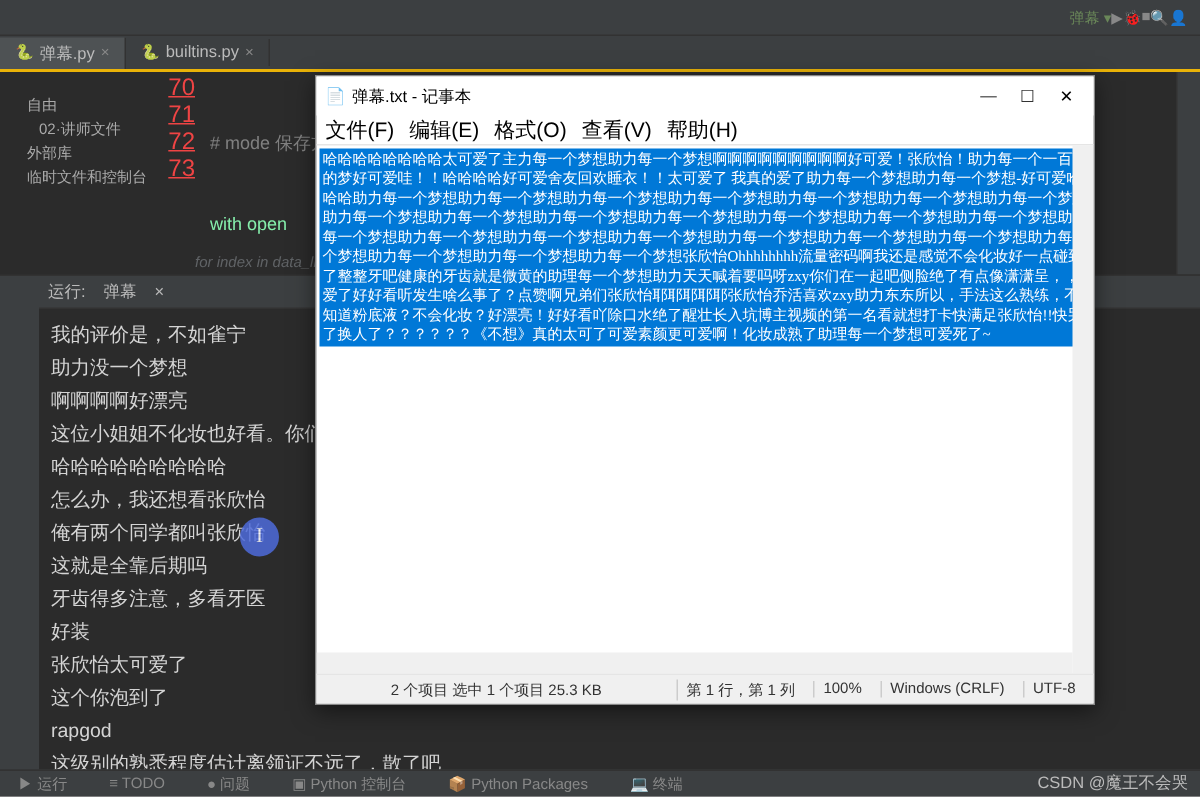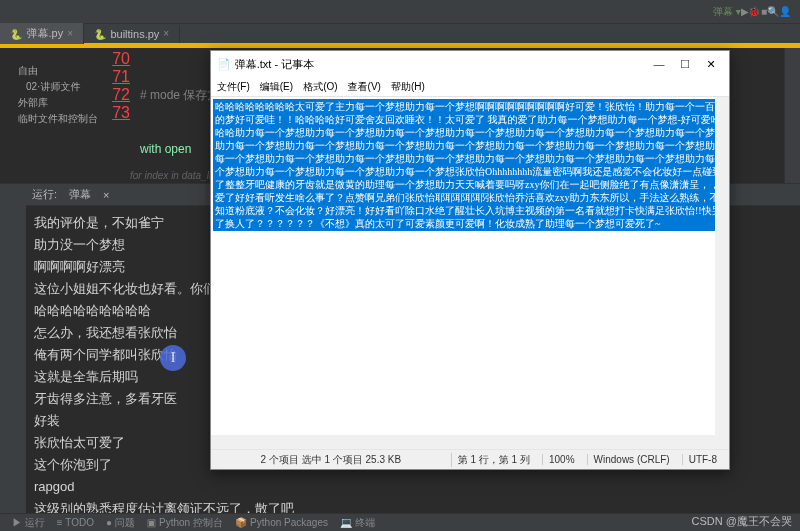--- a/index.html
+++ b/index.html
@@ -1,51 +1,51 @@
 <!DOCTYPE html>
 <html><head>
 <meta charset="utf-8">
 <style>
 * { margin:0; padding:0; box-sizing:border-box; font-family:"Microsoft YaHei",sans-serif; }
 body { width:800px; height:531px; background:#2b2b2b; position:relative; overflow:hidden; font-size:11px; color:#a9b7c6; }
 .top-bar { height:24px; background:#3c3f41; display:flex; align-items:center; justify-content:space-between; padding:0 8px; border-bottom:1px solid #323232; }
 .top-bar .right { display:flex; gap:0; align-items:center; color:#888; }
 .top-bar .right span { font-size:10px; }
-.tabs { height:24px; background:#3c3f41; display:flex; align-items:center; border-bottom:5px solid #eab308; }
+.tabs { height:24px; background:#3c3f41; display:flex; align-items:center; border-bottom:2px solid #eab308; }
 .tab { padding:3px 10px; font-size:11px; display:flex; gap:4px; align-items:center; color:#bbb; border-right:1px solid #323232; }
 .tab.active { background:#4e5254; }
 .tab .close { color:#888; font-size:10px; }
 .left-side { width:16px; background:#3c3f41; border-right:1px solid #323232; }
 .editor { flex:1; background:#2b2b2b; position:relative; }
 .gutter { position:absolute; left:0; top:0; width:30px; text-align:right; padding-right:6px; color:#ef4444; font-family:Consolas,monospace; font-size:16px; line-height:18px; padding-top:2px;text-decoration:underline; }
 .code { position:absolute; left:34px; top:0; font-family:Consolas,monospace; font-size:12px; line-height:18px; padding-top:2px; white-space:pre; }
 .c-gray { color:#808080; }
 .c-orange { color:#86efac; }
 .code-line { }
 .run-panel { position:absolute; left:0; bottom:18px; width:100%; height:330px; background:#2b2b2b; border-top:1px solid #323232; display:flex; }
 .run-gutter { width:26px; background:#3c3f41; }
 .run-body { flex:1; display:flex; flex-direction:column; }
 .run-tabs { height:22px; display:flex; align-items:center; padding:0 6px; gap:6px; color:#bbb; font-size:11px; background:#3c3f41; border-bottom:1px solid #323232; }
 .run-tabs .rtab { padding:2px 6px; }
 .run-out { flex:1; padding:6px 8px; overflow:hidden; background:#2b2b2b; font-size:13px; line-height:22px; color:#d4d4d4; font-family:"SimSun","Microsoft YaHei"; }
 .run-out div { white-space:nowrap; }
-.status-bar { position:absolute; left:0; bottom:0; width:100%; height:18px; background:#3c3f41; display:flex; align-items:center; gap:4px; padding:0 8px; font-size:10px; color:#888; border-top:1px solid #323232; }
+.status-bar { position:absolute; left:0; bottom:0; width:100%; height:18px; background:#3c3f41; display:flex; align-items:center; gap:20px; padding:0 8px; font-size:10px; color:#888; border-top:1px solid #323232; }
 .status-bar .s-item { padding:0 4px; }
 
 .notepad {
   position:absolute; left:210px; top:50px; width:520px; height:420px;
   background:#fff; border:1px solid #888; box-shadow:0 4px 14px rgba(0,0,0,0.5);
   display:flex; flex-direction:column; font-size:11px; color:#000;
 }
 .np-title { height:26px; display:flex; align-items:center; justify-content:space-between; padding:0 6px; background:#fff; }
 .np-title .t { display:flex; align-items:center; gap:4px; }
 .np-title .btns { display:flex; gap:2px; }
 .np-title .btn { width:24px; height:18px; display:flex; align-items:center; justify-content:center; color:#333; }
 .np-title .btn.close { color:#000; }
-.np-menu { height:20px; display:flex; gap:10px; padding:0 6px; align-items:center; border-bottom:1px solid #e5e5e5; font-size:10px; }
+.np-menu { height:20px; display:flex; gap:10px; padding:0 6px; align-items:center; border-bottom:1px solid #e5e5e5; font-size:14px; }
 .np-body { flex:1; padding:2px; overflow:hidden; position:relative; }
 .np-sel { background:#0078d7; color:#fff; font-size:10px; line-height:13px; font-family:"SimSun"; padding:1px 2px; word-break:break-all; }
 .np-scroll { position:absolute; right:0; top:0; bottom:0; width:14px; background:#f0f0f0; }
 .np-hscroll { position:absolute; left:0; right:14px; bottom:0; height:14px; background:#f0f0f0; }
 .np-status { height:20px; border-top:1px solid #e5e5e5; display:flex; align-items:center; justify-content:flex-end; gap:6px; padding:0 6px; font-size:10px; color:#333; background:#f0f0f0; }
 .np-status span { border-left:1px solid #ccc; padding:0 6px; }
 .np-status span:first-child { border:none; flex:1; text-align:center; }
 
 .cursor-badge { position:absolute; left:160px; bottom:160px; width:26px; height:26px; background:#4e6bda; border-radius:50%; opacity:0.85; display:flex; align-items:center; justify-content:center; color:#fff; font-family:serif; font-size:14px; }
 

